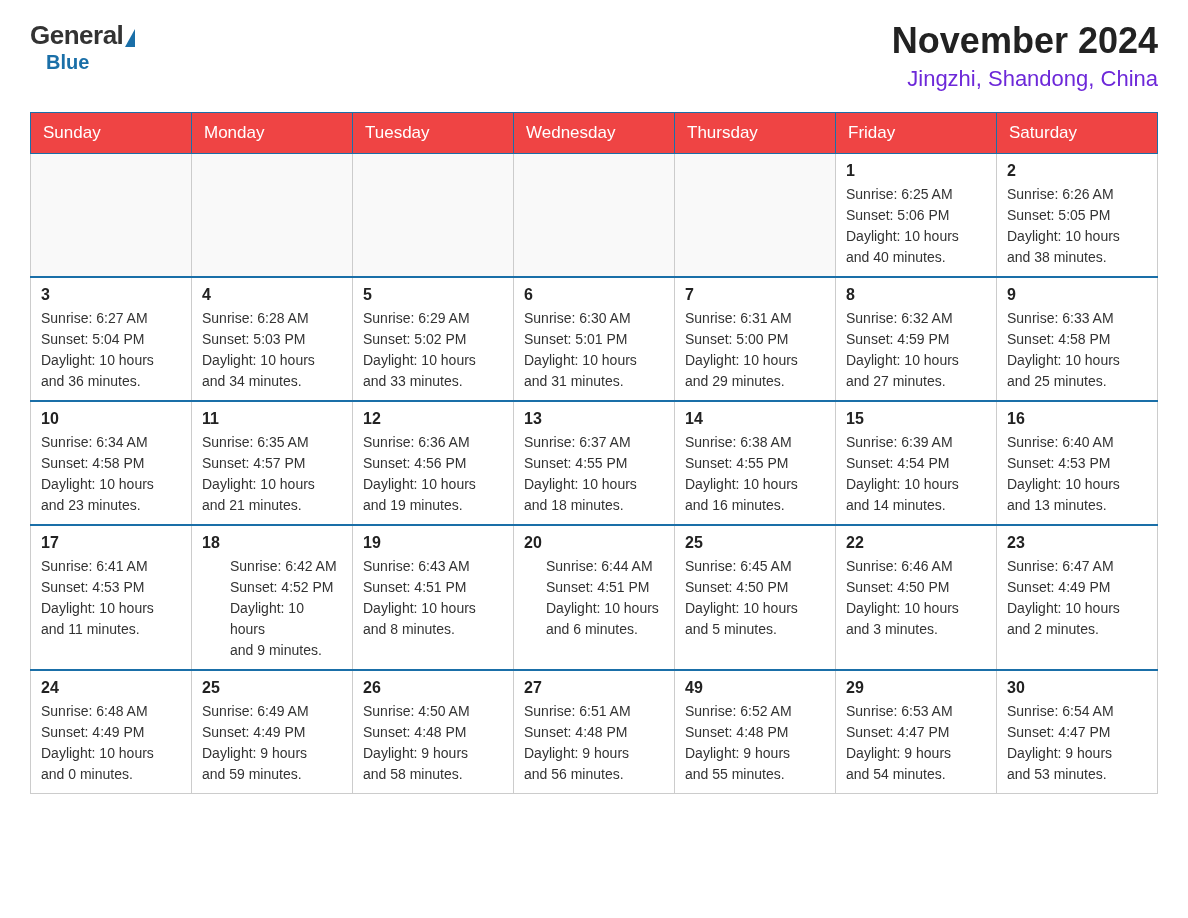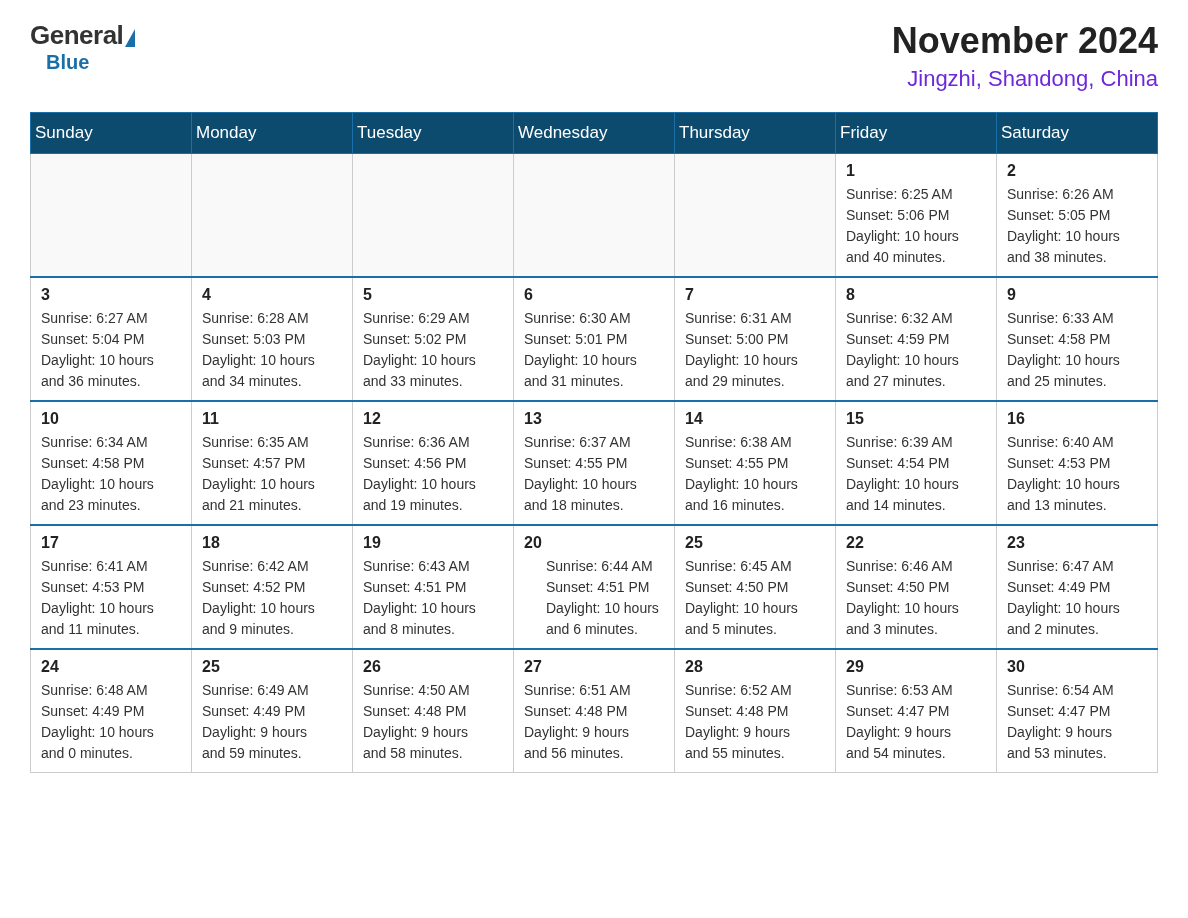--- a/index.html
+++ b/index.html
@@ -58,25 +58,25 @@
       font-size: 22px;
       color: #6d28d9;
       margin-top: 4px;
     }
     .calendar {
       width: 100%;
       border-collapse: collapse;
       border: 1px solid #aaa;
     }
     .calendar th {
-      background-color: #0c4a6e;
+      background-color: #ef4444;
       color: #fff;
       font-size: 17px;
       font-weight: normal;
-      padding: 10px 4px;
+      padding: 10px 12px;
       text-align: left;
       border: 1px solid #1a6fa8;
     }
     .calendar td {
       vertical-align: top;
       padding: 8px 10px;
       font-size: 13.5px;
       color: #333;
       border: 1px solid #ccc;
       width: 14.28%;
@@ -264,21 +264,21 @@
       <tr class="week-row">
         <td>
           <span class="day-num">17</span>
           <div class="day-info" style="white-space: pre-line;">Sunrise: 6:41 AM
 Sunset: 4:53 PM
 Daylight: 10 hours
 and 11 minutes.</div>
         </td>
         <td>
           <span class="day-num">18</span>
-          <div class="day-info" style="white-space: pre-line;">Sunrise: 6:42 AM
+          <div class="day-info" style="white-space: pre-line; margin-left: 28px;">Sunrise: 6:42 AM
 Sunset: 4:52 PM
 Daylight: 10 hours
 and 9 minutes.</div>
         </td>
         <td>
           <span class="day-num">19</span>
           <div class="day-info" style="white-space: pre-line;">Sunrise: 6:43 AM
 Sunset: 4:51 PM
 Daylight: 10 hours
 and 8 minutes.</div>
@@ -335,21 +335,21 @@
 and 58 minutes.</div>
         </td>
         <td>
           <span class="day-num">27</span>
           <div class="day-info" style="white-space: pre-line;">Sunrise: 6:51 AM
 Sunset: 4:48 PM
 Daylight: 9 hours
 and 56 minutes.</div>
         </td>
         <td>
-          <span class="day-num">28</span>
+          <span class="day-num">49</span>
           <div class="day-info" style="white-space: pre-line;">Sunrise: 6:52 AM
 Sunset: 4:48 PM
 Daylight: 9 hours
 and 55 minutes.</div>
         </td>
         <td>
           <span class="day-num">29</span>
           <div class="day-info" style="white-space: pre-line;">Sunrise: 6:53 AM
 Sunset: 4:47 PM
 Daylight: 9 hours

